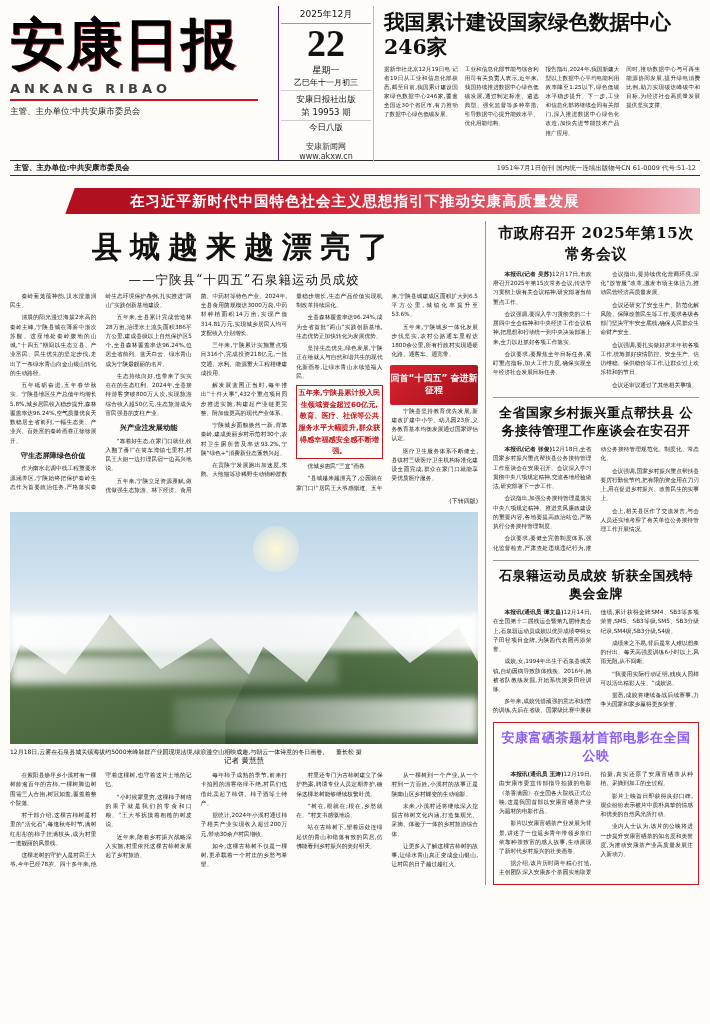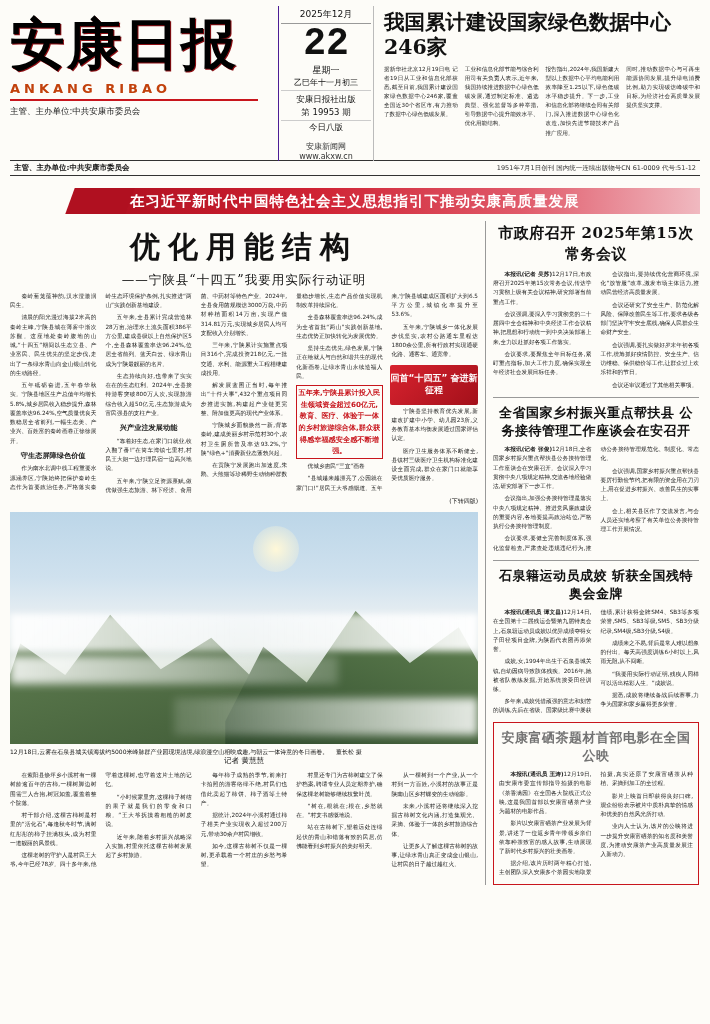--- a/index.html
+++ b/index.html
@@ -17,31 +17,31 @@
   
   .masthead { display:flex; align-items:flex-start; height:150px; }
   .mh-logo { width:268px; flex:0 0 268px; position:relative; }
   .mh-title {
     font-family:"DejaVu Serif","Liberation Serif",serif;
     font-size:55px; font-weight:bold; color:#000000;
     letter-spacing:2px; line-height:1.0; margin-top:10px;
     text-shadow:1px 1px 0 #8d0d12;
   }
   .mh-pinyin {
-    color:#c2410c; font-size:13px; font-weight:bold; letter-spacing:4px;
+    color:#404040; font-size:13px; font-weight:bold; letter-spacing:4px;
     margin-top:10px; border-bottom:2px solid #c8161d; padding-bottom:3px; width:248px;
   }
   .mh-sub { font-size:8.5px; margin-top:4px; line-height:1.5; color:#222; }
 
   .mh-date {
     flex:0 0 96px; width:96px; border-left:1px solid #4c1d95; border-right:1px solid #bbb;
     text-align:center; padding:2px 2px 0; margin-right:6px;
   }
   .mh-date .ymd { font-size:9px; border-bottom:1px solid #999; padding-bottom:2px; }
-  .mh-date .dd { font-size:38px; font-weight:bold; line-height:1.05; font-family:Liberation Mono, monospace; }
+  .mh-date .dd { font-size:38px; font-weight:bold; line-height:1.05; font-family:Liberation Serif, serif; }
   .mh-date .wk { font-size:9px; }
   .mh-date .lunar { font-size:8px; border-bottom:1px solid #ccc; padding-bottom:2px; }
   .mh-date .org { font-size:8.5px; margin-top:2px; line-height:1.6; }
   .mh-date .issue { font-size:8.5px; line-height:1.6; }
   .mh-date .pages { font-size:8.5px; line-height:1.6; border-top:1px solid #ccc; }
   .mh-date .src { font-size:8px; margin-top:6px; color:#333; }
   .mh-date .url { font-size:8px; color:#333; }
 
   .mh-news { flex:1; padding-left:4px; }
   .mh-news h2 {
@@ -160,21 +160,21 @@
     text-align:center; font-family:"DejaVu Serif",serif; font-weight:bold;
     font-size:15px; line-height:1.4; letter-spacing:.5px; margin:2px 0 5px;
   }
   .r-title.small { font-size:13px; }
   .r-rule { border-top:1px solid #999; margin:7px 0 6px; }
   .r-body { font-size:5.7px; line-height:1.62; text-align:justify; }
   .r-body p { margin:0 0 3px; text-indent:2em; }
   .r-body b { font-weight:bold; }
 
   .redbox { border:1.5px solid #c8161d; padding:4px 5px 6px; margin-top:6px; }
-  .redbox .r-title { color:#737373;font-family:Liberation Serif, serif; }
+  .redbox .r-title { color:#8b5cf6;font-family:Liberation Serif, serif; }
 
   
   ::-webkit-scrollbar { display:none; }
 </style>
 </head>
 <body>
 
 <div class="page">
 
   <div class="masthead">
@@ -216,41 +216,41 @@
   <div class="banner">
     <div class="banner-bg"></div>
     <div class="banner-dia"></div>
     <div class="banner-txt">在习近平新时代中国特色社会主义思想指引下推动安康高质量发展</div>
   </div>
 
   <div class="body-grid">
 
     <div class="col-left">
 
-      <div class="lead-title">优化用能结构</div>
-      <div class="lead-sub">——宁陕县“十四五”我要用实际行动证明</div>
+      <div class="lead-title">县城越来越漂亮了</div>
+      <div class="lead-sub">——宁陕县“十四五”石泉籍运动员成姣</div>
 
       <div class="txtcols c5">
         <p>秦岭葱茏蕴神韵,汉水澄澈润民生。</p>
         <p>清晨的阳光漫过海拔2米高的秦岭主峰,宁陕县城在薄雾中渐次苏醒。这座地处秦岭腹地的山城,“十四五”期间以生态立县、产业富民、民生优先的坚定步伐,走出了一条绿水青山向金山银山转化的生动路径。</p>
         <p>五年砥砺奋进,五年春华秋实。宁陕县地区生产总值年均增长5.8%,城乡居民收入稳步提升,森林覆盖率达96.24%,空气质量优良天数稳居全省前列,一幅生态美、产业兴、百姓富的秦岭画卷正徐徐展开。</p>
         <div class="sec-h">守生态屏障绿色价值</div>
         <p>作为南水北调中线工程重要水源涵养区,宁陕始终把保护秦岭生态作为首要政治任务,严格落实秦岭生态环境保护条例,扎实推进“两山”实践创新基地建设。</p>
         <p>五年来,全县累计完成营造林28万亩,治理水土流失面积386平方公里,建成县级以上自然保护区5个,全县森林覆盖率达96.24%,位居全省前列。蓝天白云、绿水青山成为宁陕最靓丽的名片。</p>
         <p>生态持续向好,也带来了实实在在的生态红利。2024年,全县接待游客突破800万人次,实现旅游综合收入超50亿元,生态旅游成为富民强县的支柱产业。</p>
         <div class="sec-h">兴产业注发展动能</div>
         <p>“靠着好生态,在家门口就业,收入翻了番!”在筒车湾镇七里村,村民王大姐一边打理民宿一边高兴地说。</p>
         <p>五年来,宁陕立足资源禀赋,做优做强生态旅游、林下经济、食用菌、中药材等特色产业。2024年,全县食用菌规模达3000万袋,中药材种植面积14万亩,实现产值314.81万元,实现城乡居民人均可支配收入分别增长。</p>
         <p>三年来,宁陕累计实施重点项目316个,完成投资218亿元,一批交通、水利、能源重大工程相继建成投用。</p>
         <p>解发展蓝图正当时,每年推出“十件大事”,432个重点项目同步推进实施,构建起产业链更完整、附加值更高的现代产业体系。</p>
         <p>宁陕城乡面貌焕然一新,背靠秦岭,建成美丽乡村示范村30个,农村卫生厕所普及率达93.2%,宁陕“绿色+”消费新业态蓬勃兴起。</p>
         <p>在贡陕宁发展跑出加速度,朱鹮、大熊猫等珍稀野生动物种群数量稳步增长,生态产品价值实现机制改革持续深化。</p>
         <p>全县森林覆盖率达96.24%,成为全省首批“两山”实践创新基地,生态优势正加快转化为发展优势。</p>
         <p>坚持生态优先,绿色发展,宁陕正在绘就人与自然和谐共生的现代化新画卷,让绿水青山永续造福人民。</p>
-        <div class="sec-h-box">五年来,宁陕县累计投入民生领域资金超过60亿元,教育、医疗、体验于一体的乡村旅游综合体,群众获得感幸福感安全感不断增强。</div>
+        <div class="sec-h-box">五年来,宁陕县累计投入民生领域资金超过60亿元,教育、医疗、社保等公共服务水平大幅提升,群众获得感幸福感安全感不断增强。</div>
         <p>优城乡惠民“三宜”画卷</p>
         <p>“县城越来越漂亮了,公园就在家门口!”居民王大爷感慨道。五年来,宁陕县城建成区面积扩大到6.5平方公里,城镇化率提升至53.6%。</p>
         <p>五年来,宁陕城乡一体化发展步伐坚实,农村公路通车里程达1800余公里,所有行政村实现通硬化路、通客车、通宽带。</p>
         <div class="redseal">回首“十四五”
 奋进新征程</div>
         <p>宁陕县坚持教育优先发展,新建改扩建中小学、幼儿园23所,义务教育基本均衡发展通过国家评估认定。</p>
         <p>医疗卫生服务体系不断健全,县镇村三级医疗卫生机构标准化建设全面完成,群众在家门口就能享受优质医疗服务。</p>
       </div>
       <div class="cont-note">(下转四版)</div>
 

